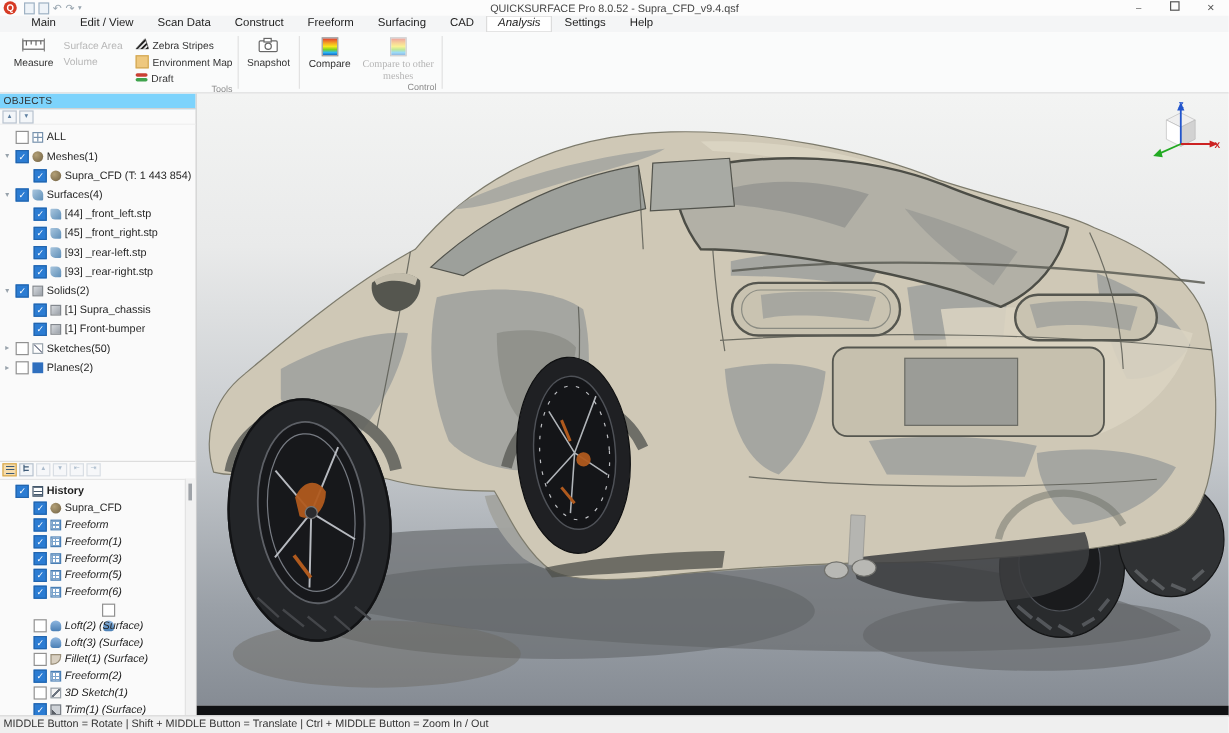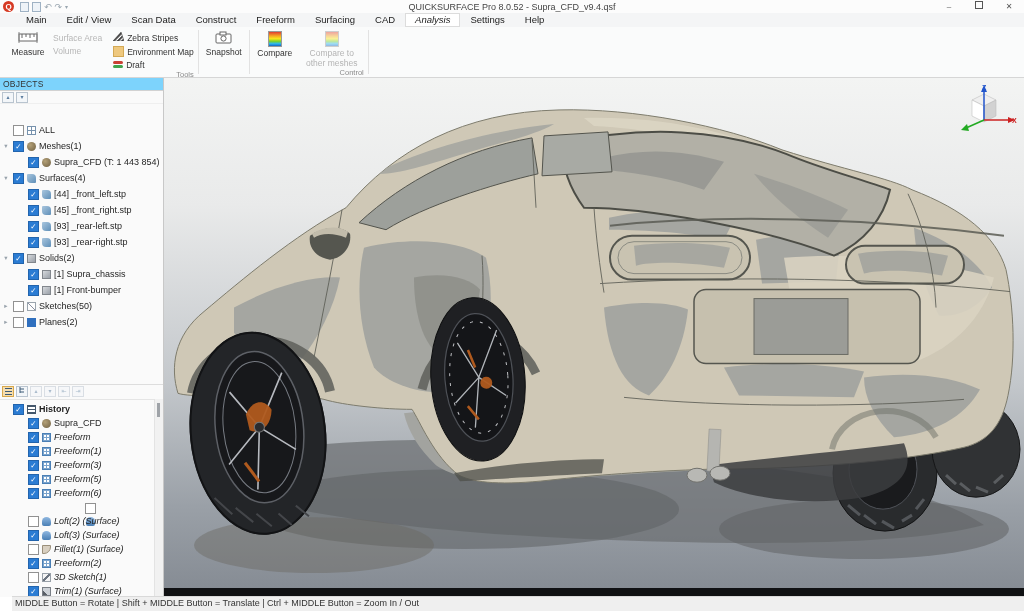--- a/index.html
+++ b/index.html
@@ -81,21 +81,21 @@
              background-image:linear-gradient(135deg,transparent 40%,#6c7480 40%,#6c7480 60%,transparent 60%);}
   .ic-trim{background:#ced2d7;border:1px solid #7a7f86;box-sizing:border-box;
            background-image:linear-gradient(45deg,#5a5f66 30%,transparent 30%);}
   .histsection{position:absolute;top:306px;left:0;right:0;bottom:0;border-top:1px solid #ddd;background:#fafafa;}
   .hscroll{position:absolute;right:0;top:14px;bottom:0;width:8px;background:#f1f1f1;border-left:1px solid #e3e3e3;}
   .hthumb{width:3px;height:14px;background:#9fa3a8;margin:4px 0 0 2px;}
   
   .viewport{left:164px;top:78px;right:0;bottom:23px;
      background:linear-gradient(180deg,#f3f4f3 0%,#e9eaea 25%,#c3c7cb 60%,#9aa0a7 84%,#868c94 100%);}
   .darkband{left:164px;right:0;bottom:14px;height:9px;background:#101113;}
-  .statusbar{left:12px;right:0;bottom:0;height:14px;background:#efefef;border-top:1px solid #d9d9d9;
+  .statusbar{left:0;right:0;bottom:0;height:14px;background:#efefef;border-top:1px solid #d9d9d9;
              font-size:9px;color:#333;line-height:13px;padding-left:3px;}
   .triad{position:absolute;top:4px;right:6px;}
   .carsvg{position:absolute;left:0;top:0;width:100%;height:100%;}
 </style>
 </head>
 <body>
 
 <div class="abs titlebar">
   <div class="qlogo">Q</div>
   <div class="qa">
@@ -194,38 +194,38 @@
     </div>
     <div class="glabel"></div>
   </div>
   <div class="rsep"></div>
   <div class="rgroup">
     <div class="rcontent">
       <div class="bigbtn">
         <span class="ricon ic-compare"></span>
         <span>Compare</span>
       </div>
-      <div class="bigbtn dis" style="width:64px;">
+      <div class="bigbtn dis" style="width:64px;font-family:Liberation Serif, serif;">
         <span class="ricon ic-compare dim"></span>
         <span>Compare to other meshes</span>
       </div>
     </div>
     <div class="glabel">Control</div>
   </div>
   <div class="rsep"></div>
 </div>
 
 <div class="abs leftpanel">
   <div class="pheader">OBJECTS</div>
   <div class="ptools">
     <span class="tbtn">▴</span>
     <span class="tbtn">▾</span>
   </div>
   <div id="objects-tree" style="padding-top:2px;">
-      <div class="trow" style="height: 16px; padding-left: 2px; margin-top: 16px;">
+      <div class="trow" style="height: 16px; padding-left: 2px;">
         <span class="arr"></span>
         <span class="cb"></span>
         <span class="ic ic-all"></span>
         <span class="lbl">ALL</span>
       </div>
       <div class="trow" style="height: 16px; padding-left: 2px;">
         <span class="arr">▾</span>
         <span class="cb on">✓</span>
         <span class="ic ic-mesh"></span>
         <span class="lbl">Meshes(1)</span>

